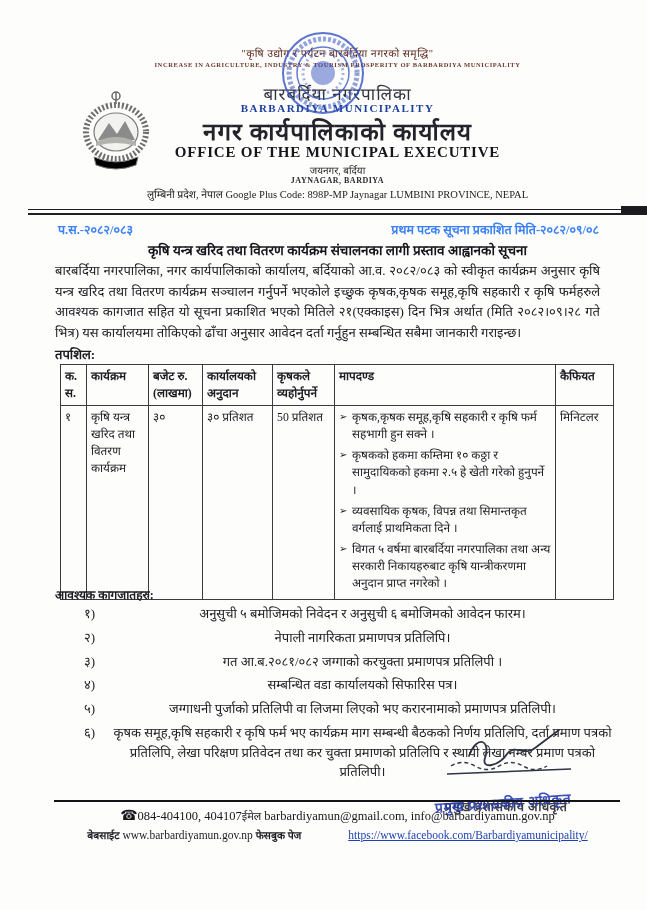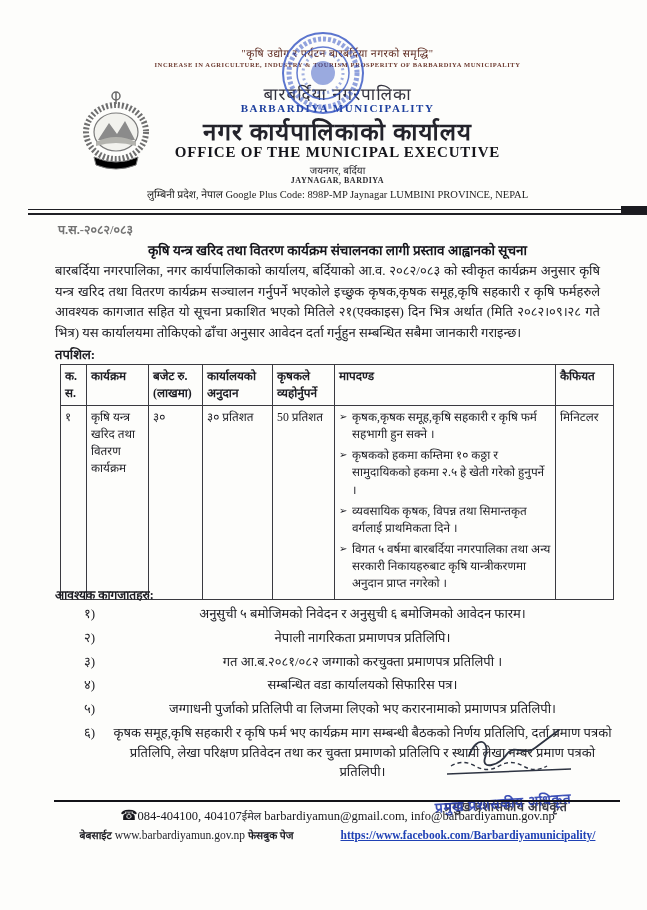--- a/index.html
+++ b/index.html
@@ -23,21 +23,21 @@
   .place-en{top:176px;font-size:8px;font-weight:bold;color:#2a2a30;letter-spacing:.5px;}
   .province{top:187px;font-size:10.5px;color:#222;}
 
   .emblem{left:80px;top:90px;width:72px;height:84px;}
   .stamp{left:281px;top:31px;width:84px;height:84px;opacity:.85;}
 
   .rule{top:209px;left:28px;right:0;height:3px;border-top:1.5px solid #1f1f24;border-bottom:2px solid #1f1f24;}
   .rule-blob{top:206px;right:0;width:26px;height:8px;background:#1b1b20;}
 
   .ref-row{top:221px;left:58px;right:48px;display:flex;justify-content:space-between;
-    font-weight:bold;font-size:12.5px;color:#737373;}
+    font-weight:bold;font-size:12.5px;color:#3b82f6;}
   .notice-title{top:241px;font-weight:bold;font-size:13.5px;color:#14141a;}
 
   .body-para{top:261px;left:55px;width:545px;font-size:13px;line-height:1.58;
     text-align:justify;color:#1b1b21;}
   .tapasil{top:345px;left:55px;font-weight:bold;font-size:13px;}
 
   
   .tbl{top:364px;left:60px;border-collapse:collapse;table-layout:fixed;width:553px;
     font-size:11.8px;color:#1b1b21;}
   .tbl th,.tbl td{border:1px solid #3a3a40;vertical-align:top;text-align:left;
@@ -63,21 +63,21 @@
     color:#3c3c46;letter-spacing:.5px;}
   .sig-stamp{position:absolute;left:-6px;right:0;top:1px;font-size:14px;font-weight:bold;
     color:#2a3fb0;transform:rotate(-4deg);opacity:.9;letter-spacing:.5px;}
 
   
   .footer-rule{top:800px;left:54px;width:566px;border-top:2.2px solid #131318;}
   .footer1{top:807px;font-size:12.5px;color:#17171d;}
   .footer1 .ph-ic{font-size:14px;}
   .footer1 .lbl{font-size:11px;}
   .footer2{top:828px;font-size:11.5px;color:#1d1d24;}
-  .footer2 .fb{color:#1f41b5;font-weight:bold;text-decoration:underline;margin-left:44px;}
+  .footer2 .fb{color:#1f41b5;font-weight:normal;text-decoration:underline;margin-left:44px;}
   .footer2 .lbl{font-size:10.5px;font-weight:bold;}
 </style>
 </head>
 <body>
 
 <div class="page">
 
   <div class="abs ctr motto-np">"कृषि उद्योग र पर्यटन बारबर्दिया नगरको समृद्धि"</div>
   <div class="abs ctr motto-en">INCREASE IN AGRICULTURE, INDUSTRY &amp; TOURISM PROSPERITY OF BARBARDIYA MUNICIPALITY</div>
   <div class="abs ctr muni-np">बारबर्दिया नगरपालिका</div>
@@ -108,20 +108,21 @@
       <circle cx="42" cy="42" r="20" fill="none" stroke="#2a4bc0" stroke-width="3" stroke-dasharray="2 3" opacity=".5"></circle>
       <circle cx="42" cy="42" r="12" fill="#2a4bc0" opacity=".55"></circle>
     </svg>
   </div>
 
   <div class="abs rule"></div>
   <div class="abs rule-blob"></div>
 
   <div class="abs ref-row">
     <span>प.स.-२०८२/०८३</span>
+    <span>प्रथम पटक सूचना प्रकाशित मिति-२०८२/०९/०८</span>
   </div>
 
   <div class="abs ctr notice-title">कृषि यन्त्र खरिद तथा वितरण कार्यक्रम संचालनका लागी प्रस्ताव आह्वानको सूचना</div>
 
   <div class="abs body-para">बारबर्दिया नगरपालिका, नगर कार्यपालिकाको कार्यालय, बर्दियाको आ.व. २०८२/०८३ को स्वीकृत कार्यक्रम अनुसार कृषि यन्त्र खरिद तथा वितरण कार्यक्रम सञ्चालन गर्नुपर्ने भएकोले इच्छुक कृषक,कृषक समूह,कृषि सहकारी र कृषि फर्महरुले आवश्यक कागजात सहित यो सूचना प्रकाशित भएको मितिले २१(एक्काइस) दिन भित्र अर्थात (मिति २०८२।०९।२८ गते भित्र) यस कार्यालयमा तोकिएको ढाँचा अनुसार आवेदन दर्ता गर्नुहुन सम्बन्धित सबैमा जानकारी गराइन्छ।</div>
 
   <div class="abs tapasil">तपशिल:</div>
 
   <table class="abs tbl">
     <colgroup>

